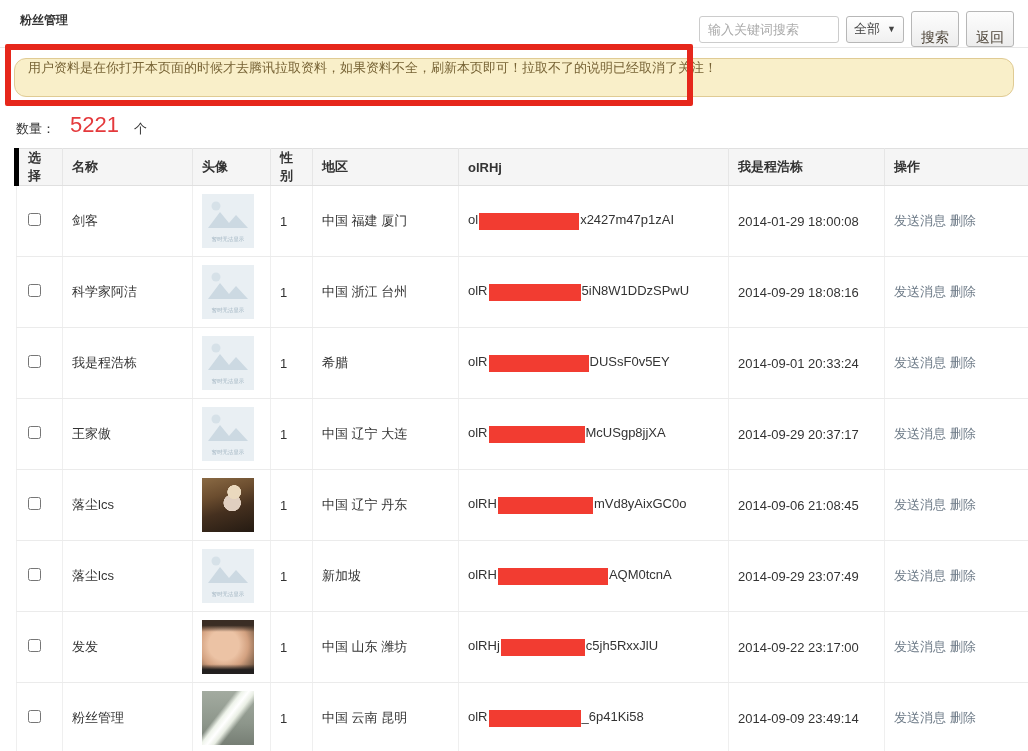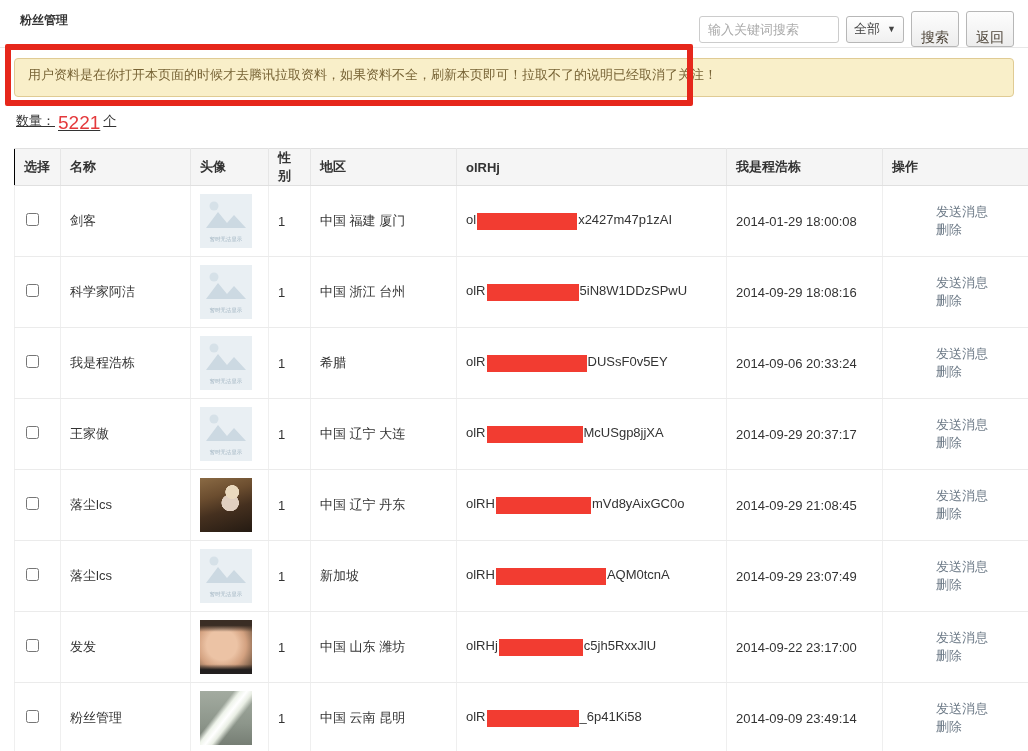--- a/index.html
+++ b/index.html
@@ -17,41 +17,41 @@
     background:linear-gradient(#ffffff,#f0f0f0); display:flex; align-items:center;
     padding:0 7px; gap:7px; font-size:13px; color:#444; cursor:pointer; }
   .select-caret { font-size:9px; color:#444; }
   .btn { height:27px; border:1px solid #b7b7b7; border-radius:3px; padding:17px 9px;
     background:linear-gradient(#fdfdfd,#ededed); font-size:14px; color:#4f463a;
     cursor:pointer; font-family:inherit; }
   .header-divider { position:absolute; left:0; top:47px; width:1028px; height:1px; background:#e7e7e7; }
 
   
   .notice-banner { position:absolute; left:14px; top:58px; width:1000px; height:39px;
-    background:#f9efc9; border:1px solid #e0cb94; border-radius:4px;
-    display:flex; align-items:flex-end; padding:12px 13px; font-size:13px; color:#776335; }
+    background:#f9efc9; border:1px solid #e0cb94; border-radius:12px;
+    display:flex; align-items:flex-start; padding:0 13px; font-size:13px; color:#776335; }
   .red-annotation { position:absolute; left:5px; top:44px; width:688px; height:62px;
     border:6px solid #e6271b; border-radius:2px; pointer-events:none; z-index:5; background:transparent; }
 
   
   .count-line { position:absolute; left:16px; top:112px; font-size:13px; color:#333;
-    display:flex; align-items:flex-start;text-decoration:underline; }
-  .count-number { color:#e4393c; font-size:19px; margin:0 3px; }
+    display:flex; align-items:flex-end; }
+  .count-number { color:#e4393c; font-size:22px; margin:0 15px; }
 
   
   .fans-table { position:absolute; left:14px; top:148px; width:1014px;
     border-collapse:collapse; table-layout:fixed; font-size:13px; }
   .fans-table col.c-sel{width:46px} .fans-table col.c-name{width:130px}
   .fans-table col.c-ava{width:78px} .fans-table col.c-sex{width:42px}
   .fans-table col.c-reg{width:146px} .fans-table col.c-oid{width:270px}
   .fans-table col.c-time{width:156px} .fans-table col.c-act{width:auto}
   .fans-table th { height:33px; background:#f5f5f5; border-top:1px solid #e0e0e0;
     border-bottom:1px solid #e0e0e0; border-right:1px solid #e6e6e6;
     text-align:left; padding:0 9px; font-size:13px; font-weight:bold; color:#333; }
-  .fans-table th:first-child{ border-left:1px solid #000000;margin-left:9px; }
+  .fans-table th:first-child{ border-left:5px solid #000000;margin-left:9px; }
   .fans-table th:last-child{ border-right:none; }
   .fans-table td { height:71px; border-bottom:1px solid #ebebeb; border-right:1px solid #efefef;
     padding:0 9px; background:#fff; color:#333; vertical-align:middle; }
   .fans-table td:first-child{ border-left:1px solid #efefef; }
   .fans-table td:last-child{ border-right:none; }
   .row-checkbox { width:13px; height:13px; margin-left:2px; }
 
   
   .avatar { width:52px; height:54px; overflow:hidden; position:relative; }
   .avatar.ph { background:#e9eff3; }
@@ -71,21 +71,21 @@
   .avatar.photo-light { background:
     linear-gradient(128deg, rgba(255,255,255,0) 36%, #eef3ea 43%, #ffffff 50%, #e9eee4 57%, rgba(255,255,255,0) 65%),
     linear-gradient(180deg, #a3aba0, #8d968b 60%, #767e74); }
 
   
   .openid-cell { white-space:nowrap; overflow:hidden; }
   .redact { display:inline-block; height:17px; background:#f23c31; vertical-align:middle;
     margin:0 1px; }
 
   
-  .action-link { color:#6e7b88; cursor:pointer; text-decoration:none;margin-left:44px; }
+  .action-link { color:#6e7b88; cursor:pointer; text-decoration:none; }
   .action-sep { display:inline-block; width:4px; }
 </style>
 </head>
 <body>
 
 <div id="page">
 
   <div class="page-title">粉丝管理</div>
 
   <div class="toolbar">
@@ -197,21 +197,21 @@
             </svg>
             <span class="ph-caption">暂时无法显示</span>
           </span>
         </div>
       </td>
       <td><span>1</span></td>
       <td><span>希腊</span></td>
       <td class="openid-cell">
         <span>olR</span><span class="redact" style="width: 100px;"></span><span>DUSsF0v5EY</span>
       </td>
-      <td><span>2014-09-06 20:33:24</span></td>
+      <td><span>2014-09-01 20:33:24</span></td>
       <td>
         <a class="action-link">发送消息</a><span class="action-sep"></span><a class="action-link">删除</a>
       </td>
     </tr>
 
     <tr>
       <td><input type="checkbox" class="row-checkbox" style=""></td>
       <td><span>王家傲</span></td>
       <td>
         <div class="avatar ph">
@@ -241,21 +241,21 @@
       <td>
         <div class="avatar photo-table">
           
         </div>
       </td>
       <td><span>1</span></td>
       <td><span>中国 辽宁 丹东</span></td>
       <td class="openid-cell">
         <span>olRH</span><span class="redact" style="width: 95px;"></span><span>mVd8yAixGC0o</span>
       </td>
-      <td><span>2014-09-29 21:08:45</span></td>
+      <td><span>2014-09-06 21:08:45</span></td>
       <td>
         <a class="action-link">发送消息</a><span class="action-sep"></span><a class="action-link">删除</a>
       </td>
     </tr>
 
     <tr>
       <td><input type="checkbox" class="row-checkbox" style=""></td>
       <td><span>落尘lcs</span></td>
       <td>
         <div class="avatar ph">

